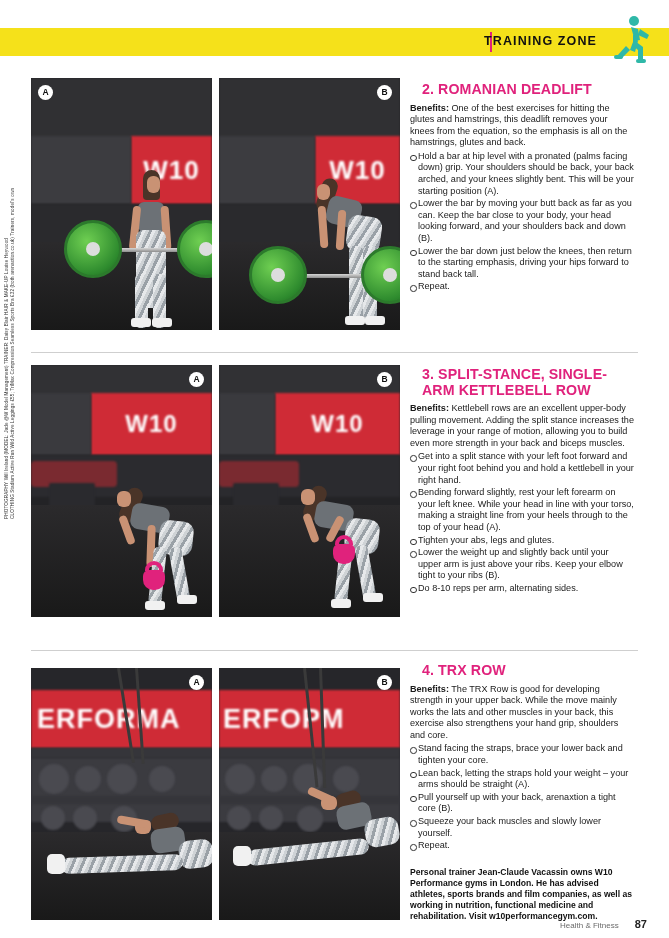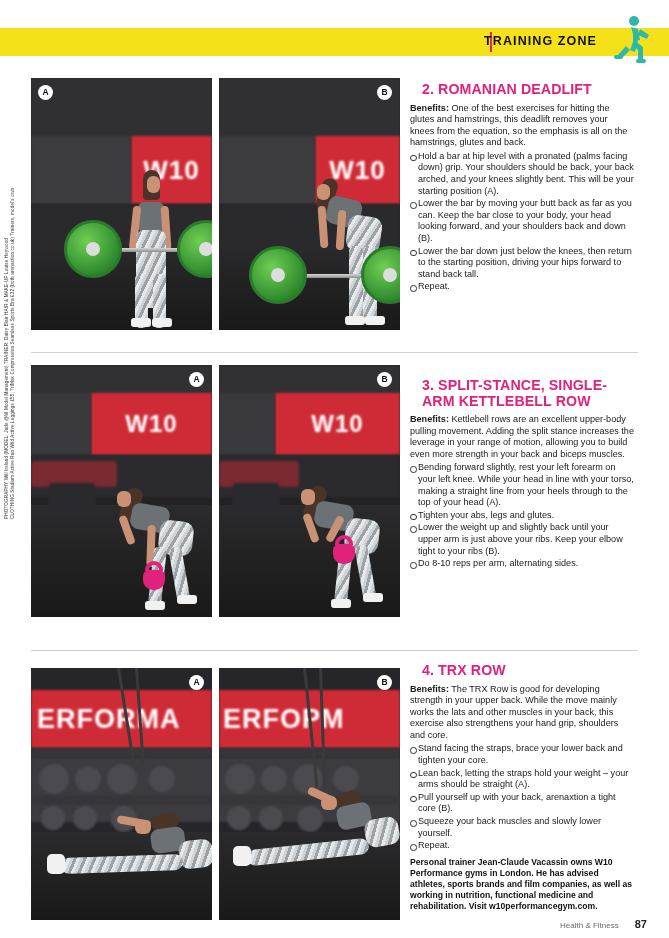--- a/index.html
+++ b/index.html
@@ -184,21 +184,21 @@
   }
   .step::before {
     content: "";
     position: absolute;
     left: 0; top: 4px;
     width: 4.5px; height: 4.5px;
     border: 1px solid #333;
     border-radius: 50%;
   }
   .bio {
-    margin-top: 5px;
+    margin-top: 15px;
     font-size: 8.6px;
     line-height: 11px;
     font-weight: bold;
     color: #111;
   }
 
   
   .footer {
     position: absolute;
     right: 22px; bottom: 8px;
@@ -291,21 +291,21 @@
     <div class="plate-green" style="left:142px;top:168px;width:58px;height:58px;"></div>
     <div class="plate-hub" style="left:164px;top:190px;width:14px;height:14px;"></div>
     <div class="photo-badge" style="left:158px;top:7px;">B</div>
   </div>
 
   <div class="col" style="top:4px;">
     <h2>2. ROMANIAN DEADLIFT</h2>
     <p><span class="benefits-label">Benefits:</span><span> One of the best exercises for hitting the glutes and hamstrings, this deadlift removes your knees from the equation, so the emphasis is all on the hamstrings, glutes and back.</span></p>
     <div class="step">Hold a bar at hip level with a pronated (palms facing down) grip. Your shoulders should be back, your back arched, and your knees slightly bent. This will be your starting position (A).</div>
     <div class="step">Lower the bar by moving your butt back as far as you can. Keep the bar close to your body, your head looking forward, and your shoulders back and down (B).</div>
-    <div class="step">Lower the bar down just below the knees, then return to the starting position, driving your hips forward to stand back tall.</div>
+    <div class="step">Lower the bar down just below the knees, then return to the starting emphasis, driving your hips forward to stand back tall.</div>
     <div class="step">Repeat.</div>
   </div>
 </div>
 
 <div class="divider" id="divider-1"></div>
 
 <div class="section" id="section-3">
 
   <div class="photo" style="left:31px; top:5px; width:181px; height:252px;">
     <div class="gym-dark" style="left:0;top:0;width:181px;height:252px;"></div>
@@ -350,23 +350,24 @@
     <div class="legging" style="position:absolute;left:126px;top:154px;width:34px;height:34px;border-radius:10px;transform:rotate(6deg);"></div>
     <div class="legging" style="position:absolute;left:118px;top:180px;width:13px;height:58px;border-radius:5px;transform:rotate(6deg);"></div>
     <div class="legging" style="position:absolute;left:140px;top:180px;width:13px;height:56px;border-radius:5px;transform:rotate(-10deg);"></div>
     <div class="shoe" style="position:absolute;left:112px;top:234px;width:20px;height:9px;"></div>
     <div class="shoe" style="position:absolute;left:144px;top:228px;width:20px;height:9px;"></div>
     <div class="kb-handle" style="left:116px;top:170px;width:18px;height:10px;"></div>
     <div class="kettlebell" style="left:114px;top:179px;width:22px;height:20px;"></div>
     <div class="photo-badge" style="left:158px;top:7px;">B</div>
   </div>
 
-  <div class="col" style="top:18px;">
+  <div class="col" style="top:7px;">
     <h2>3. SPLIT-STANCE, SINGLE-ARM KETTLEBELL ROW</h2>
     <p><span class="benefits-label">Benefits:</span><span> Kettlebell rows are an excellent upper-body pulling movement. Adding the split stance increases the leverage in your range of motion, allowing you to build even more strength in your back and biceps muscles.</span></p>
+    <div class="step">Get into a split stance with your left foot forward and your right foot behind you and hold a kettlebell in your right hand.</div>
     <div class="step">Bending forward slightly, rest your left forearm on your left knee. While your head in line with your torso, making a straight line from your heels through to the top of your head (A).</div>
     <div class="step">Tighten your abs, legs and glutes.</div>
     <div class="step">Lower the weight up and slightly back until your upper arm is just above your ribs. Keep your elbow tight to your ribs (B).</div>
     <div class="step">Do 8-10 reps per arm, alternating sides.</div>
   </div>
 </div>
 
 <div class="divider" id="divider-2"></div>
 
 <div class="section" id="section-4">

